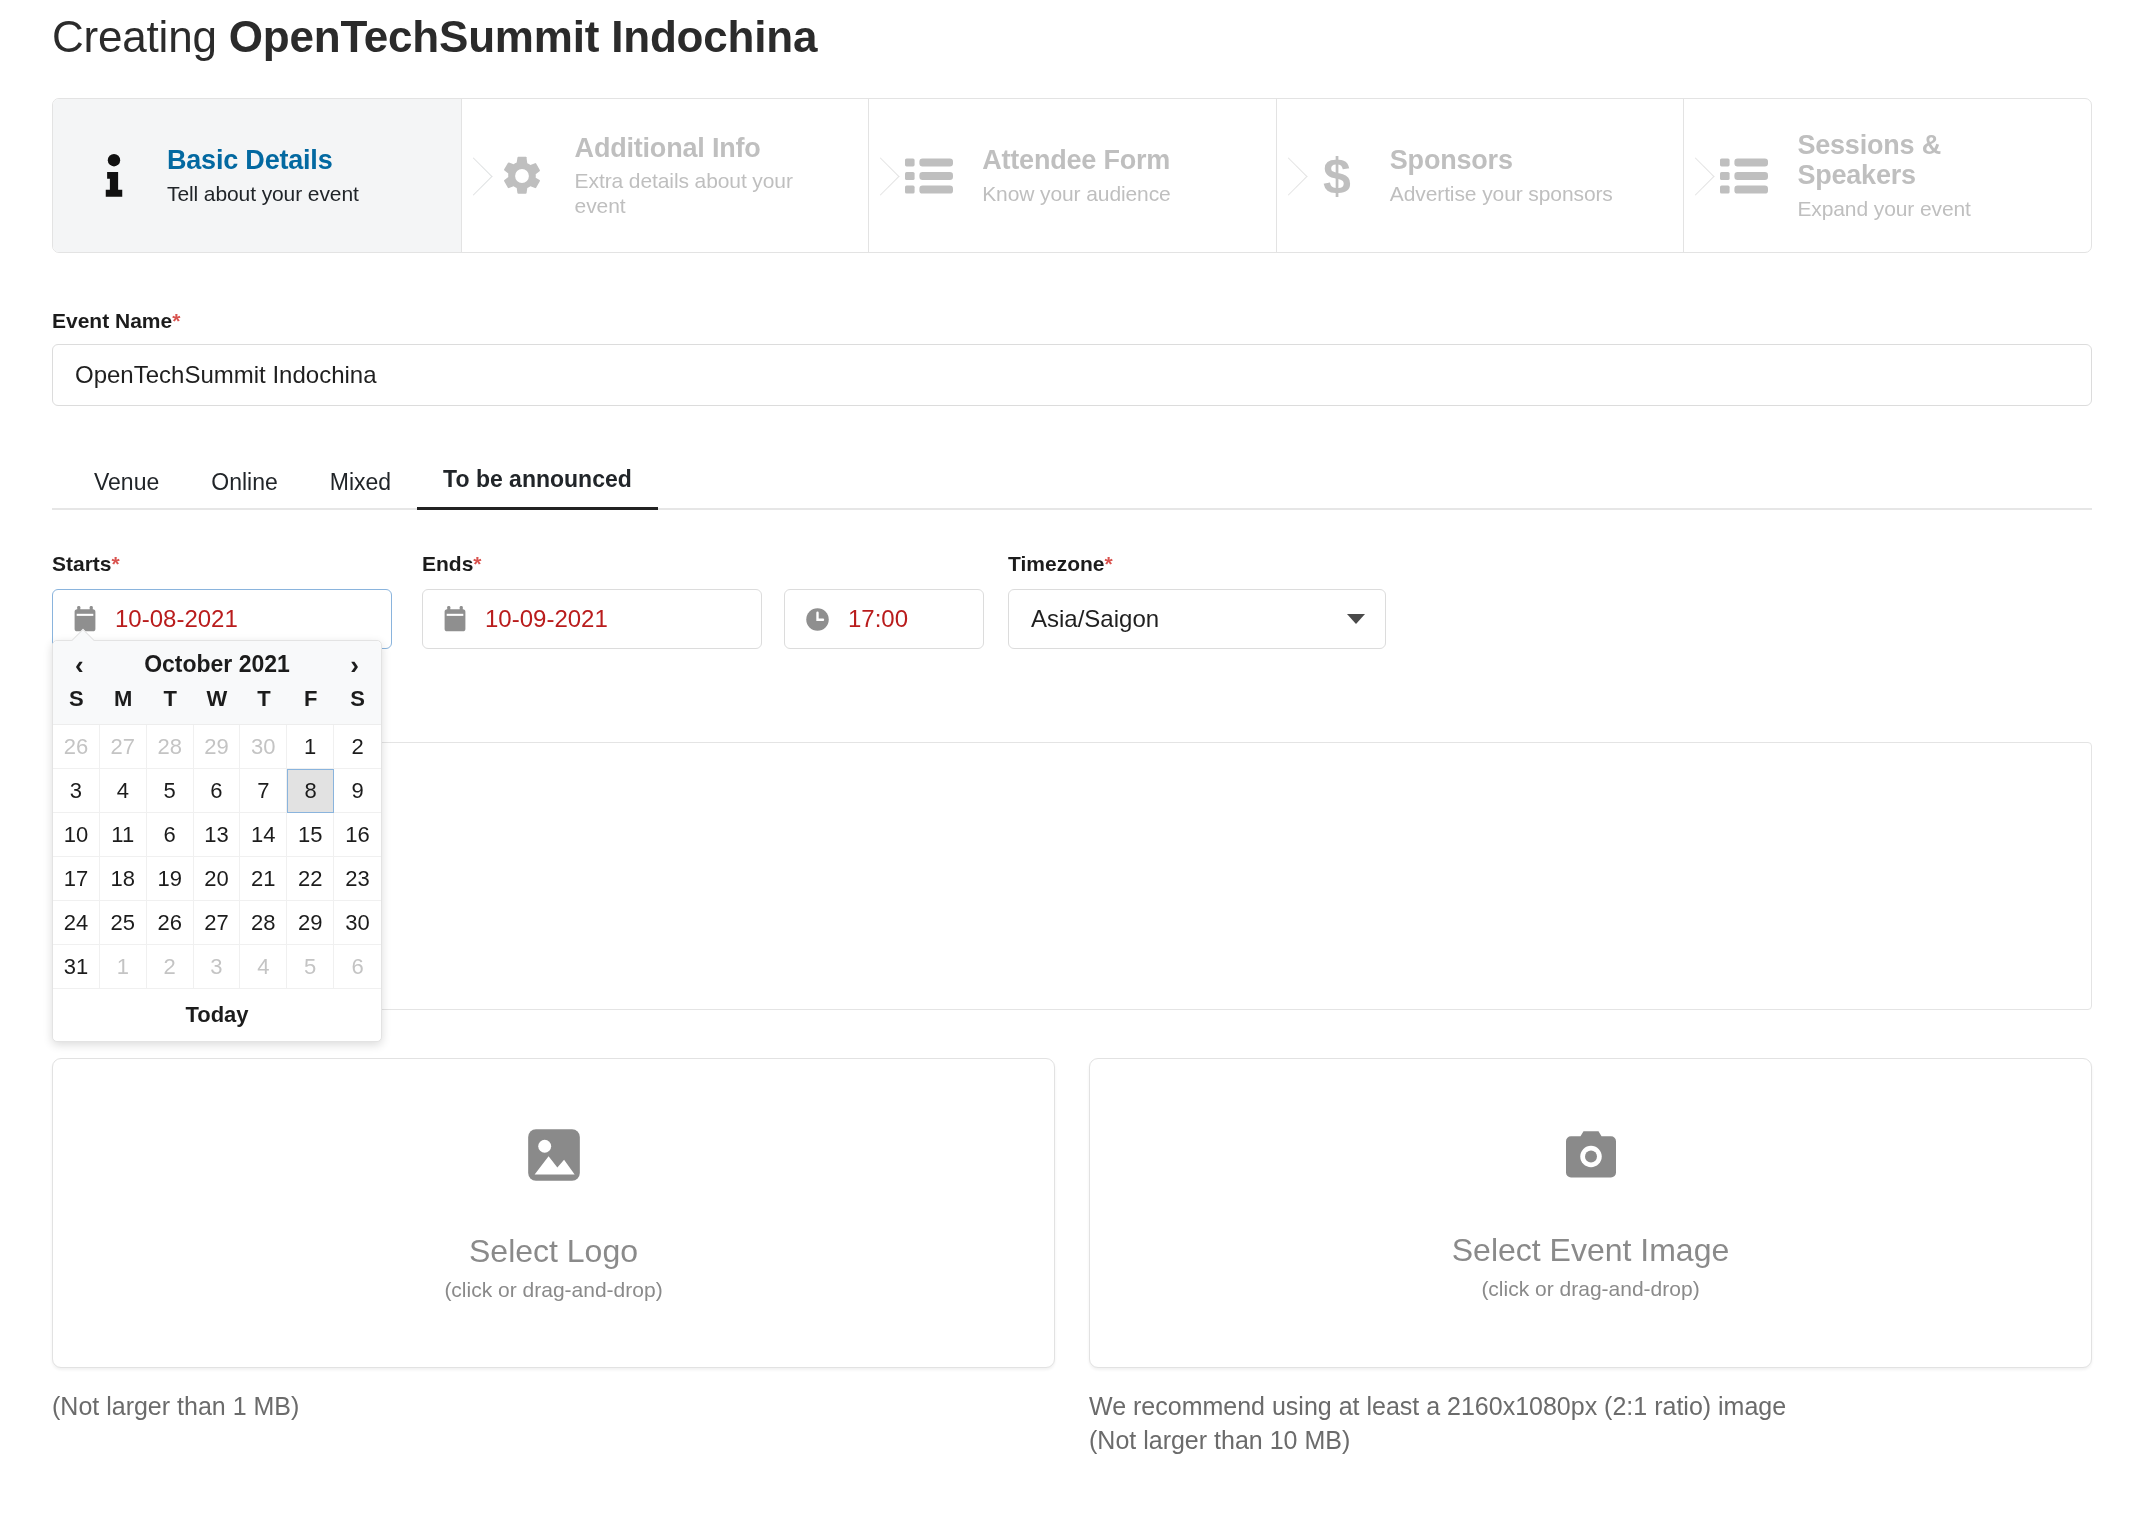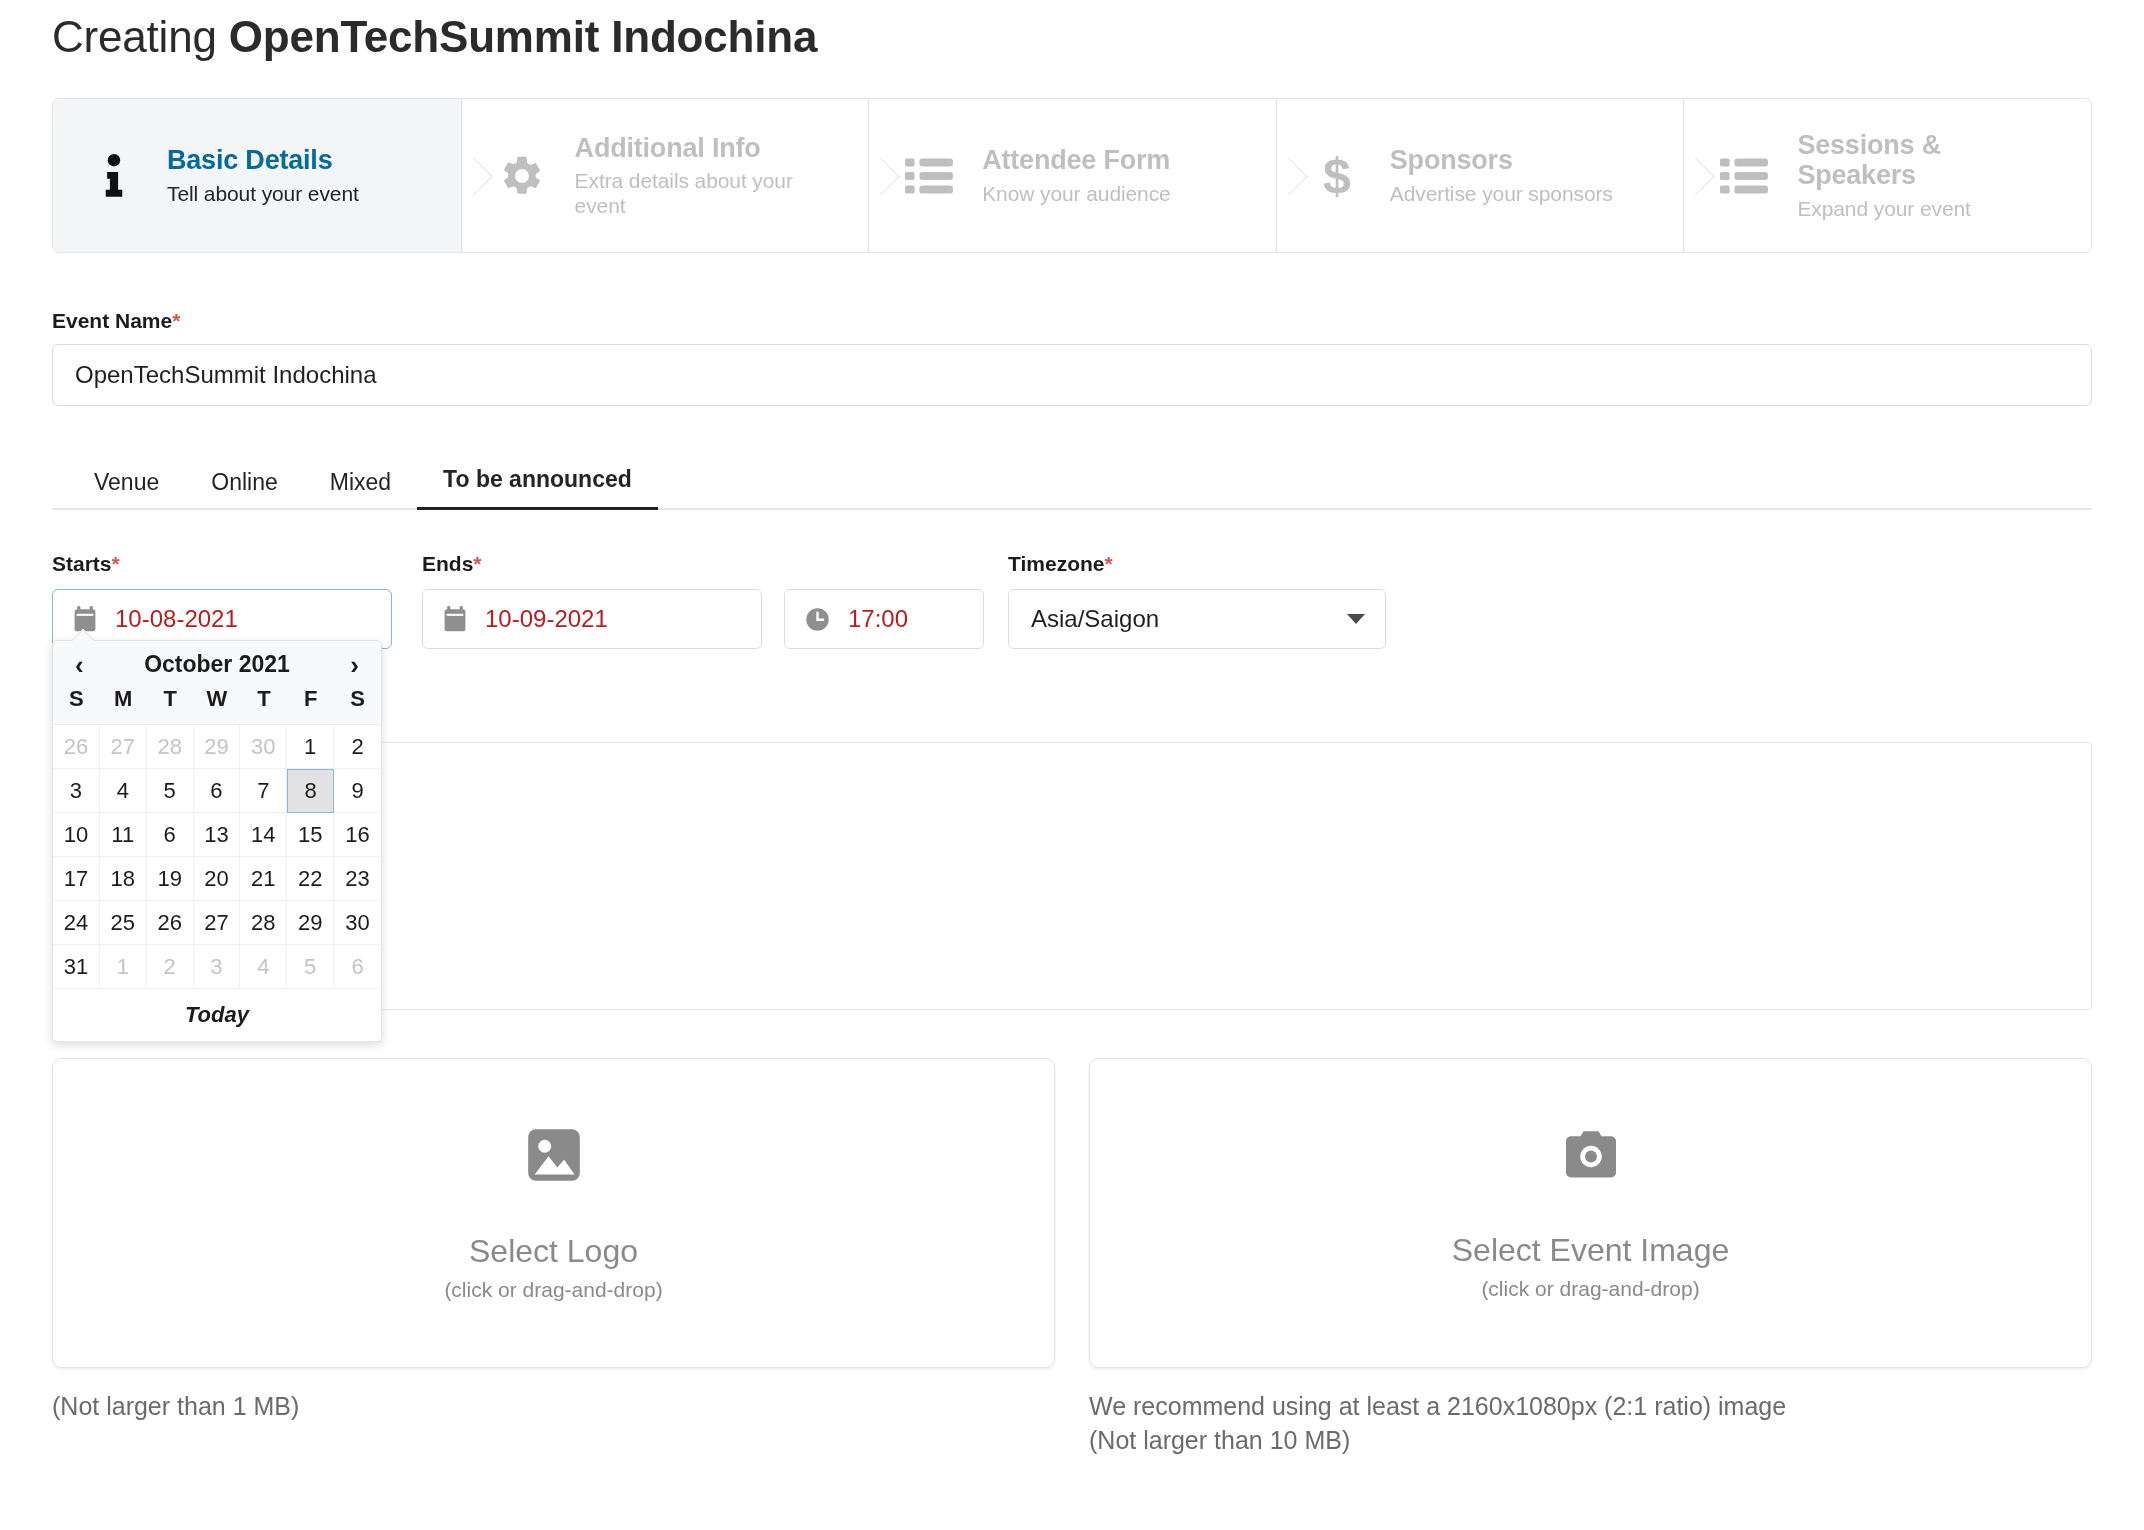--- a/index.html
+++ b/index.html
@@ -351,21 +351,20 @@
     height: 52px;
     display: flex;
     align-items: center;
     justify-content: center;
     font-size: 22px;
     font-weight: 700;
     color: #1c1c1c;
     cursor: pointer;
     background: #fff;
     border-radius: 0 0 5px 5px;
-    font-style: italic;
   }
 </style>
 </head>
 <body>
 
 <div class="page-title">
   <span>Creating </span><b>OpenTechSummit Indochina</b>
 </div>
 
 <div class="steps">

